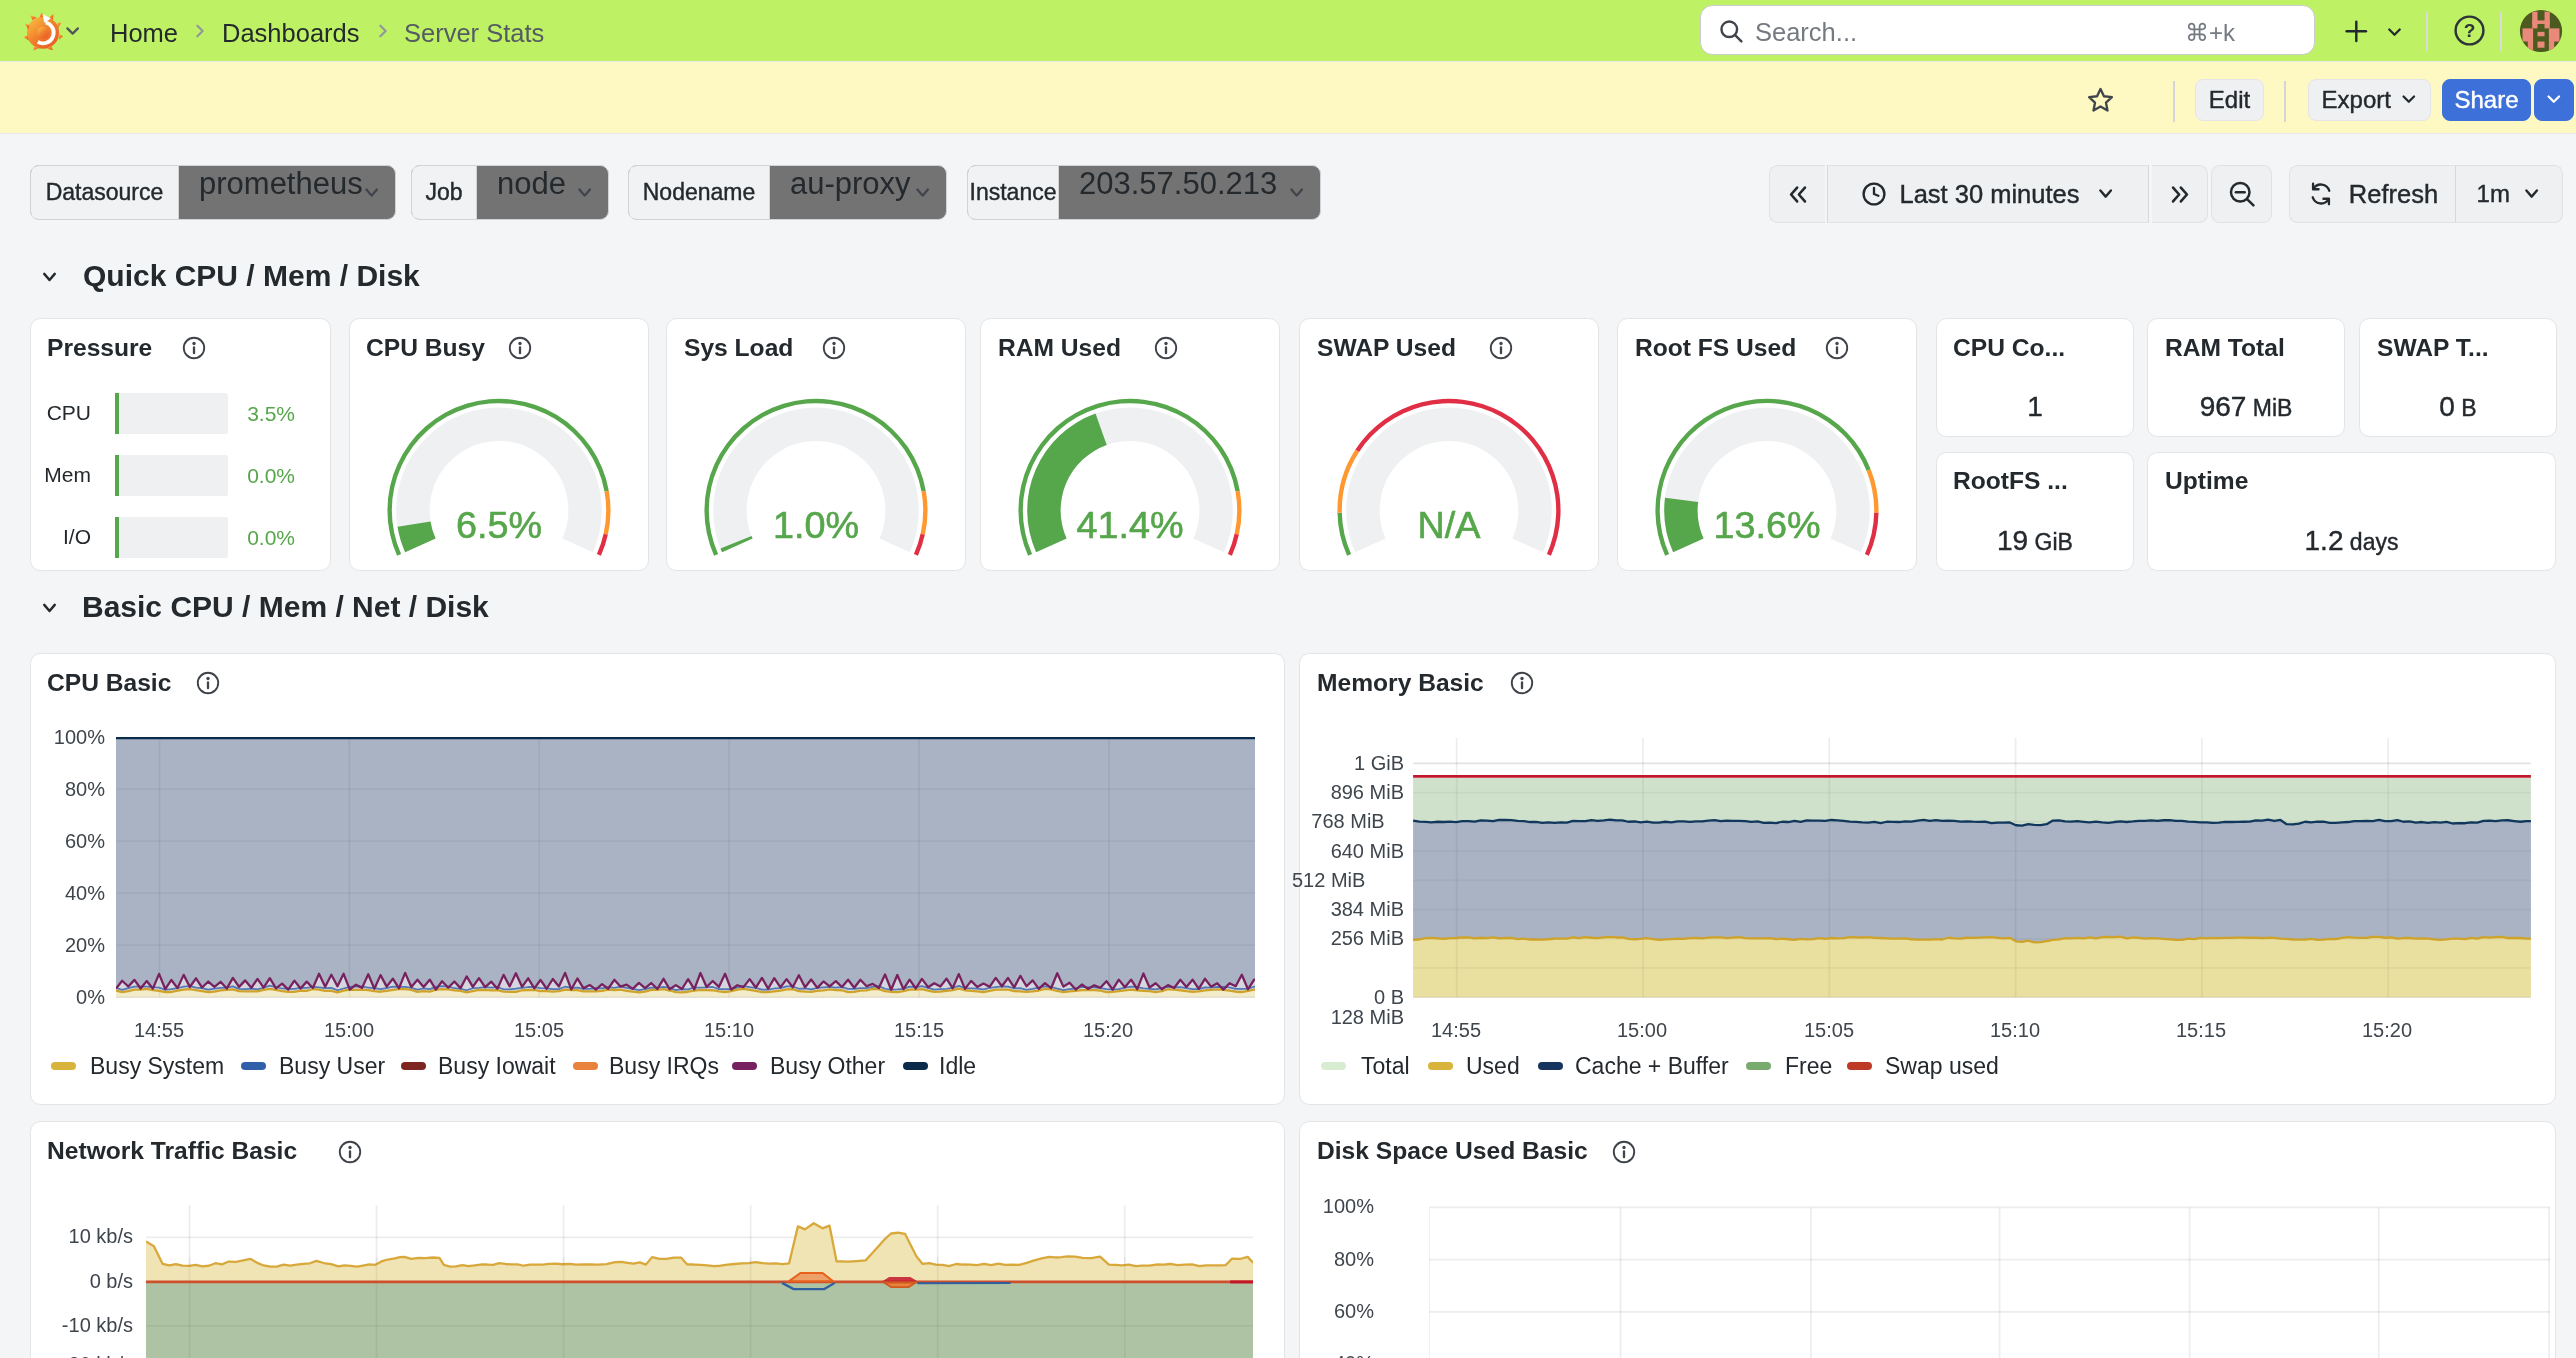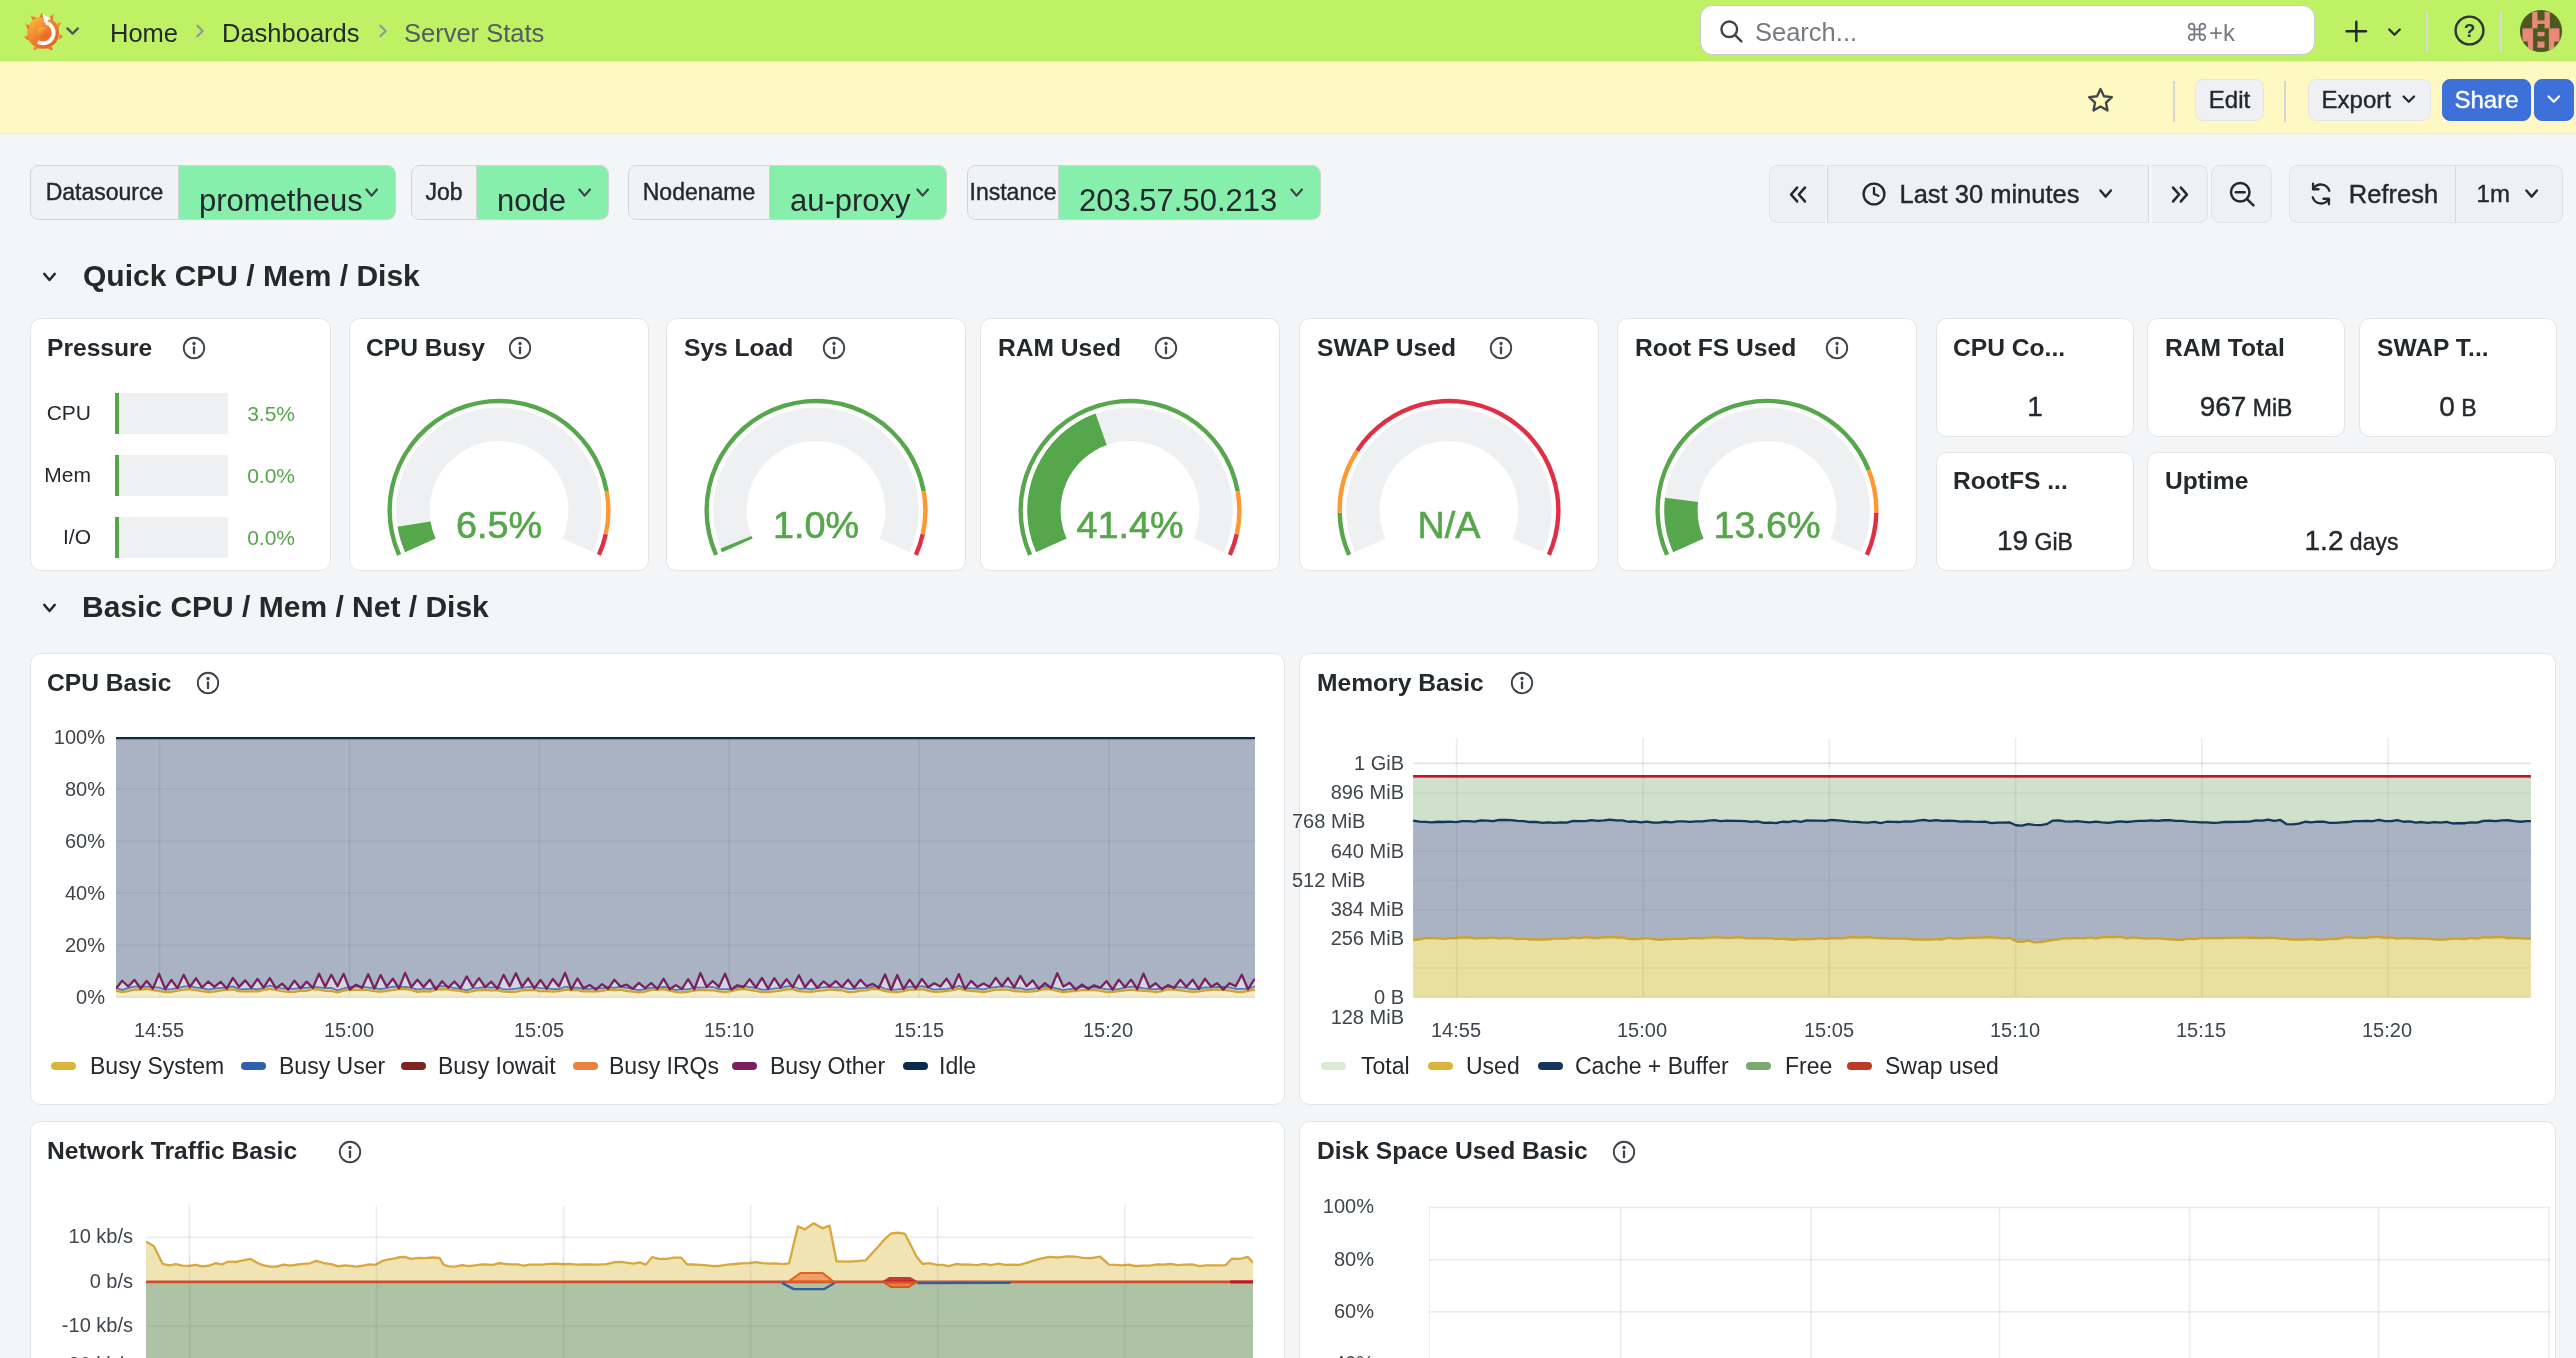--- a/index.html
+++ b/index.html
@@ -5,21 +5,21 @@
  font-family:"Liberation Sans",sans-serif;-webkit-font-smoothing:antialiased}
 .abs{position:absolute}
 .nav{position:absolute;left:0;top:0;width:2576px;height:62px;background:#bef264;border-bottom:1.8px solid #e8e9eb}
 .tbar{position:absolute;left:0;top:62px;width:2576px;height:72px;background:#fef9c3;border-bottom:1.8px solid #e8e9eb}
 .crumb{font-size:25.5px;color:#24292e}
 .panel{position:absolute;background:#fff;border:1.8px solid #e3e4e6;border-radius:10.5px}
 .ptitle{position:absolute;font-size:24.6px;font-weight:600;color:#24292e;white-space:nowrap}
 .axlbl{position:absolute;font-size:20px;color:#3f454c;white-space:nowrap}
 .leglbl{position:absolute;font-size:23px;color:#24292e;white-space:nowrap}
 .sw{position:absolute;width:24.6px;height:8px;border-radius:4.4px}
-.vbox{position:absolute;top:165px;height:55px;border:1.8px solid #d2d3d6;border-radius:8.8px;background:#86efac;display:flex;align-items:flex-end}
+.vbox{position:absolute;top:165px;height:55px;border:1.8px solid #d2d3d6;border-radius:8.8px;background:#737373;display:flex;align-items:flex-start}
 .vlabel{height:100%;display:flex;align-items:center;background:#f1f2f3;border-right:1.8px solid #d2d3d6;border-radius:7px 0 0 7px;font-size:23px;font-weight:500;color:#24292e;padding:0 15px;-webkit-text-stroke:0.4px #24292e}
 .vval{font-size:31px;color:#24292e;padding-left:20px;white-space:nowrap}
 .tbtn{position:absolute;top:165px;height:58px;background:#eef0f1;border:1.8px solid #e0e1e4;display:flex;align-items:center;justify-content:center;color:#24292e;font-size:25.5px;font-weight:500;-webkit-text-stroke:0.4px #24292e}
 .btn2{position:absolute;top:16.7px;height:42px;border-radius:8px;background:#eff0f2;border:1.8px solid #e4e5e7;display:flex;align-items:center;justify-content:center;font-size:24px;font-weight:500;color:#24292e;-webkit-text-stroke:0.4px currentColor}
 .sechdr{position:absolute;font-size:30px;font-weight:600;color:#24292e;white-space:nowrap}
 .statv{position:absolute;text-align:center;color:#24292e;font-weight:500;white-space:nowrap;-webkit-text-stroke:0.4px #24292e}
 </style></head>
 <body>
 <div class="nav">
     <svg class="abs" style="left:23px;top:11.4px" width="40" height="40" viewBox="0 0 46 46">
@@ -370,21 +370,21 @@
 <div class="leglbl" style="left:939px;top:1053px">Idle</div>
 <div class="panel" style="left:1299px;top:653px;width:1257px;height:452px"></div>
 <div class="ptitle" style="left:1317px;top:669px">Memory Basic</div>
 <svg class="abs" style="left:1510px;top:671px" width="24" height="24" viewBox="0 0 27 27">
     <circle cx="13.5" cy="13.5" r="11.5" fill="none" stroke="#3e434a" stroke-width="2.1"></circle>
     <circle cx="13.5" cy="8.4" r="1.9" fill="#40454c"></circle>
     <rect x="12.2" y="11.6" width="2.6" height="9" rx="1.2" fill="#40454c"></rect>
   </svg>
 <div class="axlbl" style="left:1292px;top:752px;width:112px;text-align:right">1 GiB</div>
 <div class="axlbl" style="left:1292px;top:781px;width:112px;text-align:right">896 MiB</div>
-<div class="axlbl" style="left:1292px;top:810px;width:112px;text-align:left">768 MiB</div>
+<div class="axlbl" style="left:1292px;top:810px;width:112px;text-align:center">768 MiB</div>
 <div class="axlbl" style="left:1292px;top:840px;width:112px;text-align:right">640 MiB</div>
 <div class="axlbl" style="left:1292px;top:869px;width:112px;text-align:left">512 MiB</div>
 <div class="axlbl" style="left:1292px;top:898px;width:112px;text-align:right">384 MiB</div>
 <div class="axlbl" style="left:1292px;top:927px;width:112px;text-align:right">256 MiB</div>
 <div class="axlbl" style="left:1292px;top:1006px;width:112px;text-align:right">128 MiB</div>
 <div class="axlbl" style="left:1292px;top:986px;width:112px;text-align:right">0 B</div>
 <div class="axlbl" style="left:1421px;top:1019px;width:70px;text-align:center">14:55</div>
 <div class="axlbl" style="left:1607px;top:1019px;width:70px;text-align:center">15:00</div>
 <div class="axlbl" style="left:1794px;top:1019px;width:70px;text-align:center">15:05</div>
 <div class="axlbl" style="left:1980px;top:1019px;width:70px;text-align:center">15:10</div>

